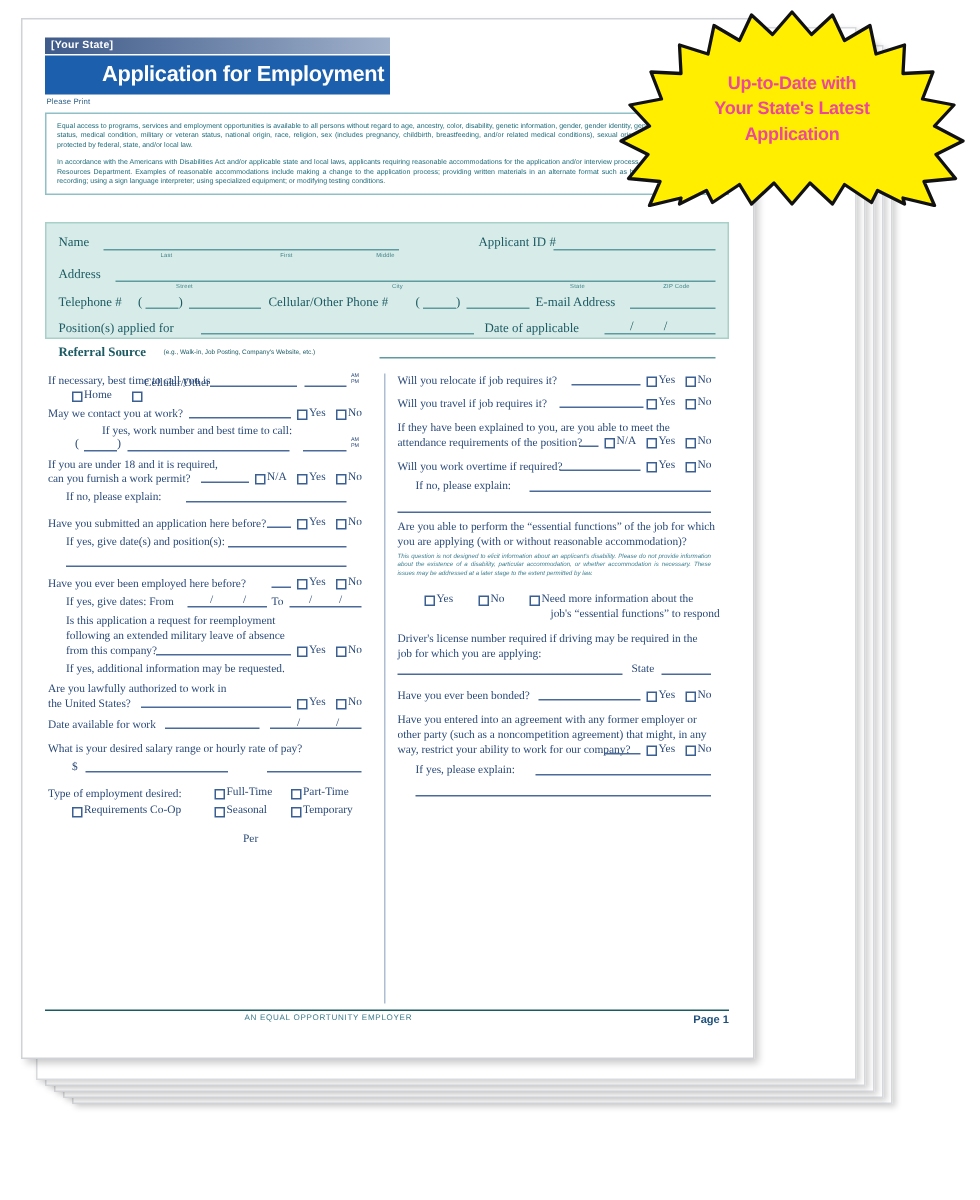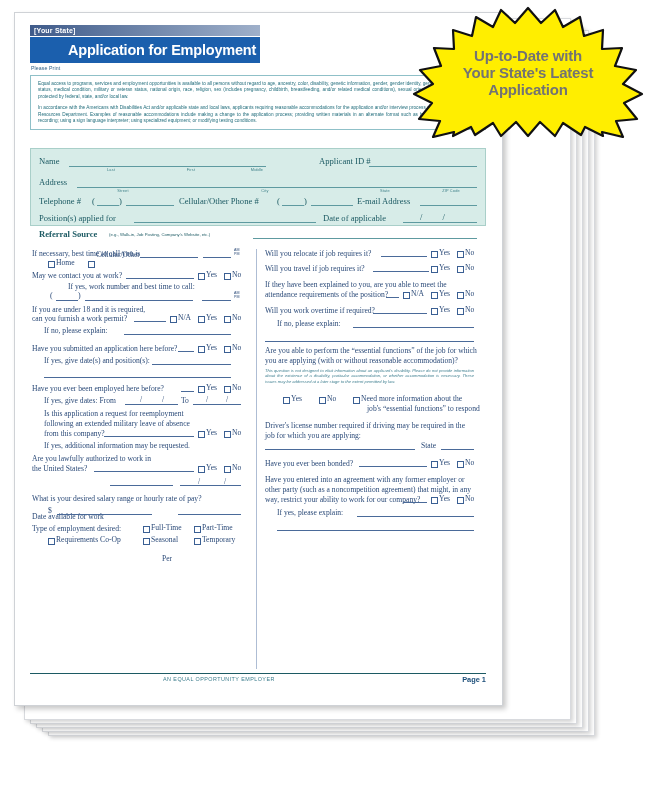--- a/index.html
+++ b/index.html
@@ -158,21 +158,21 @@
 
   
   .badge{
     position:absolute;left:409px;top:6px;width:238px;height:132px;
   }
   .badge svg{position:absolute;inset:0;width:100%;height:100%;}
   .badge-txt{
     position:absolute;left:0;top:0;width:238px;height:132px;
     display:flex;flex-direction:column;align-items:center;justify-content:center;
     font-family:"Liberation Sans",sans-serif;
-    font-size:15px;font-weight:bold;color:#737373;
+    font-size:12px;font-weight:bold;color:#ec4899;
     line-height:17px;text-align:center;
     letter-spacing:-.2px;
   }
 </style>
 </head>
 <body>
 
 <div class="stage">
 
   <div class="sheet s5"></div>
@@ -319,21 +319,21 @@
         <div class="q" style="left:14px;top:192px;">If yes, additional information may be requested.</div>
 
         <div class="q" style="left:2px;top:205px;">Are you lawfully authorized to work in</div>
         <div class="q" style="left:2px;top:215px;">the United States?</div>
         <div class="line" style="left:64px;top:222px;width:100px;"></div>
         <div class="box" style="left:168px;top:217px;"></div>
         <div class="cb-lbl" style="left:176px;top:214px;">Yes</div>
         <div class="box" style="left:194px;top:217px;"></div>
         <div class="cb-lbl" style="left:202px;top:214px;">No</div>
 
-        <div class="q" style="left:2px;top:229px;margin-top:34px;">Date available for work</div>
+        <div class="q" style="left:2px;top:229px;">Date available for work</div>
         <div class="line" style="left:80px;top:236px;width:63px;"></div>
         <div class="line" style="left:150px;top:236px;width:61px;"></div>
         <div class="q" style="left:168px;top:228px;">/</div>
         <div class="q" style="left:194px;top:228px;">/</div>
 
         <div class="q" style="left:2px;top:245px;">What is your desired salary range or hourly rate of pay?</div>
         <div class="q" style="left:18px;top:257px;">$</div>
         <div class="line" style="left:27px;top:265px;width:95px;"></div>
         <div class="q" style="left:132px;top:257px;margin-top:48px;">Per</div>
         <div class="line" style="left:148px;top:265px;width:63px;"></div>

